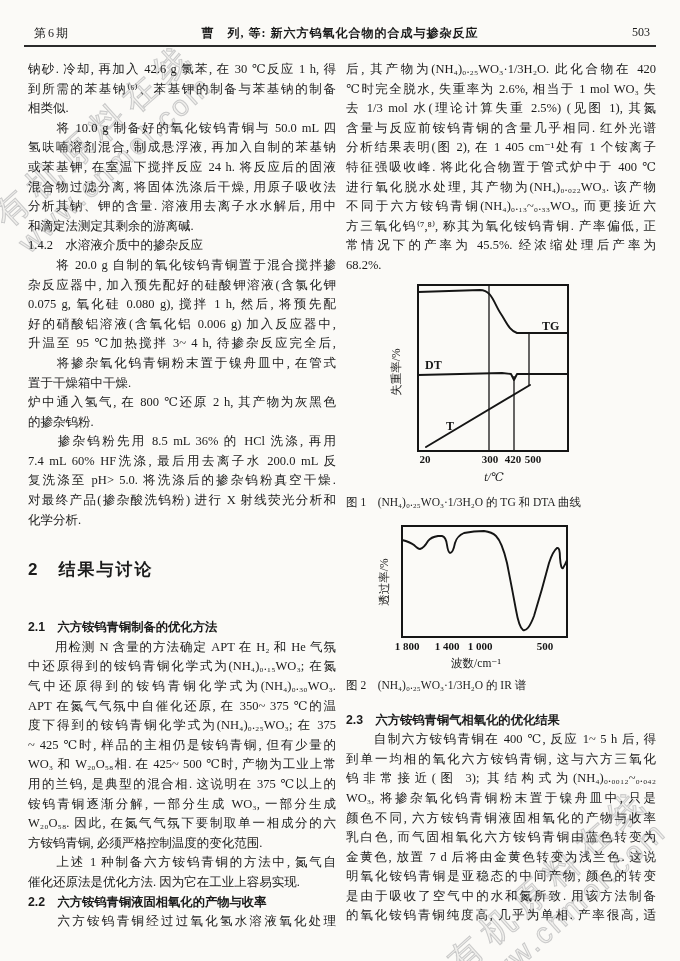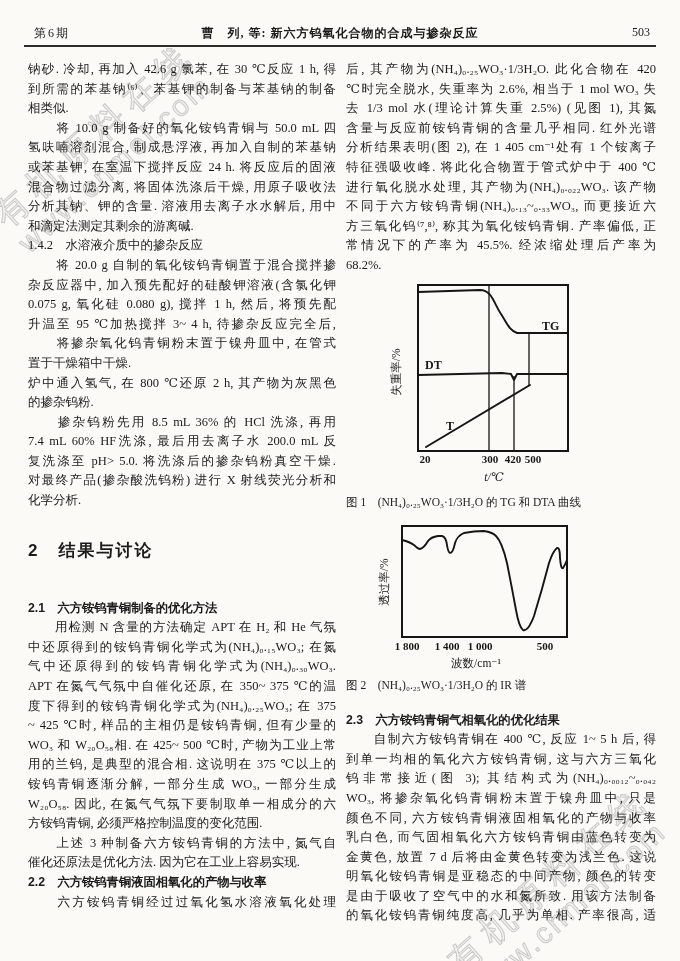--- a/index.html
+++ b/index.html
@@ -94,20 +94,21 @@
       <div class="ln">　　将 10.0 g 制备好的氧化铵钨青铜与 50.0 mL 四</div>
       <div class="ln">氢呋喃溶剂混合, 制成悬浮液, 再加入自制的苯基钠</div>
       <div class="ln">或苯基钾, 在室温下搅拌反应 24 h. 将反应后的固液</div>
       <div class="ln">混合物过滤分离, 将固体洗涤后干燥, 用原子吸收法</div>
       <div class="ln">分析其钠、钾的含量. 溶液用去离子水水解后, 用中</div>
       <div class="ln end">和滴定法测定其剩余的游离碱.</div>
       <div class="ln end">1.4.2　水溶液介质中的掺杂反应</div>
       <div class="ln">　　将 20.0 g 自制的氧化铵钨青铜置于混合搅拌掺</div>
       <div class="ln">杂反应器中, 加入预先配好的硅酸钾溶液(含氯化钾</div>
       <div class="ln">0.075 g, 氧化硅 0.080 g), 搅拌 1 h, 然后, 将预先配</div>
+      <div class="ln">好的硝酸铝溶液(含氧化铝 0.006 g) 加入反应器中,</div>
       <div class="ln">升温至 95 ℃加热搅拌 3~ 4 h, 待掺杂反应完全后,</div>
       <div class="ln">　　将掺杂氧化钨青铜粉末置于镍舟皿中, 在管式</div>
       <div class="ln end">置于干燥箱中干燥.</div>
       <div class="ln">炉中通入氢气, 在 800 ℃还原 2 h, 其产物为灰黑色</div>
       <div class="ln end">的掺杂钨粉.</div>
       <div class="ln">　　掺杂钨粉先用 8.5 mL 36% 的 HCl 洗涤, 再用</div>
       <div class="ln">7.4 mL 60% HF洗涤, 最后用去离子水 200.0 mL 反</div>
       <div class="ln">复洗涤至 pH&gt; 5.0. 将洗涤后的掺杂钨粉真空干燥.</div>
       <div class="ln">对最终产品(掺杂酸洗钨粉) 进行 X 射线荧光分析和</div>
       <div class="ln end">化学分析.</div>
@@ -117,21 +118,21 @@
       <div class="ln">中还原得到的铵钨青铜化学式为(NH₄)₀.₁₅WO₃; 在氮</div>
       <div class="ln">气中还原得到的铵钨青铜化学式为(NH₄)₀.₃₀WO₃.</div>
       <div class="ln">APT 在氮气气氛中自催化还原, 在 350~ 375 ℃的温</div>
       <div class="ln">度下得到的铵钨青铜化学式为(NH₄)₀.₂₅WO₃; 在 375</div>
       <div class="ln">~ 425 ℃时, 样品的主相仍是铵钨青铜, 但有少量的</div>
       <div class="ln">WO₃ 和 W₂₀O₅₈相. 在 425~ 500 ℃时, 产物为工业上常</div>
       <div class="ln">用的兰钨, 是典型的混合相. 这说明在 375 ℃以上的</div>
       <div class="ln">铵钨青铜逐渐分解, 一部分生成 WO₃, 一部分生成</div>
       <div class="ln">W₂₀O₅₈. 因此, 在氮气气氛下要制取单一相成分的六</div>
       <div class="ln end">方铵钨青铜, 必须严格控制温度的变化范围.</div>
-      <div class="ln">　　上述 3 种制备六方铵钨青铜的方法中, 氮气自</div>
+      <div class="ln">　　上述 1 种制备六方铵钨青铜的方法中, 氮气自</div>
       <div class="ln end">催化还原法是优化方法. 因为它在工业上容易实现.</div>
       <div class="ln h2 end">2.2　六方铵钨青铜液固相氧化的产物与收率</div>
       <div class="ln">　　六方铵钨青铜经过过氧化氢水溶液氧化处理</div>
   </div>
 
   <div class="col col-right">
 
     <div>
       <div class="ln">后, 其产物为(NH₄)₀.₂₅WO₃·1/3H₂O. 此化合物在 420</div>
         <div class="ln">℃时完全脱水, 失重率为 2.6%, 相当于 1 mol WO₃ 失</div>

